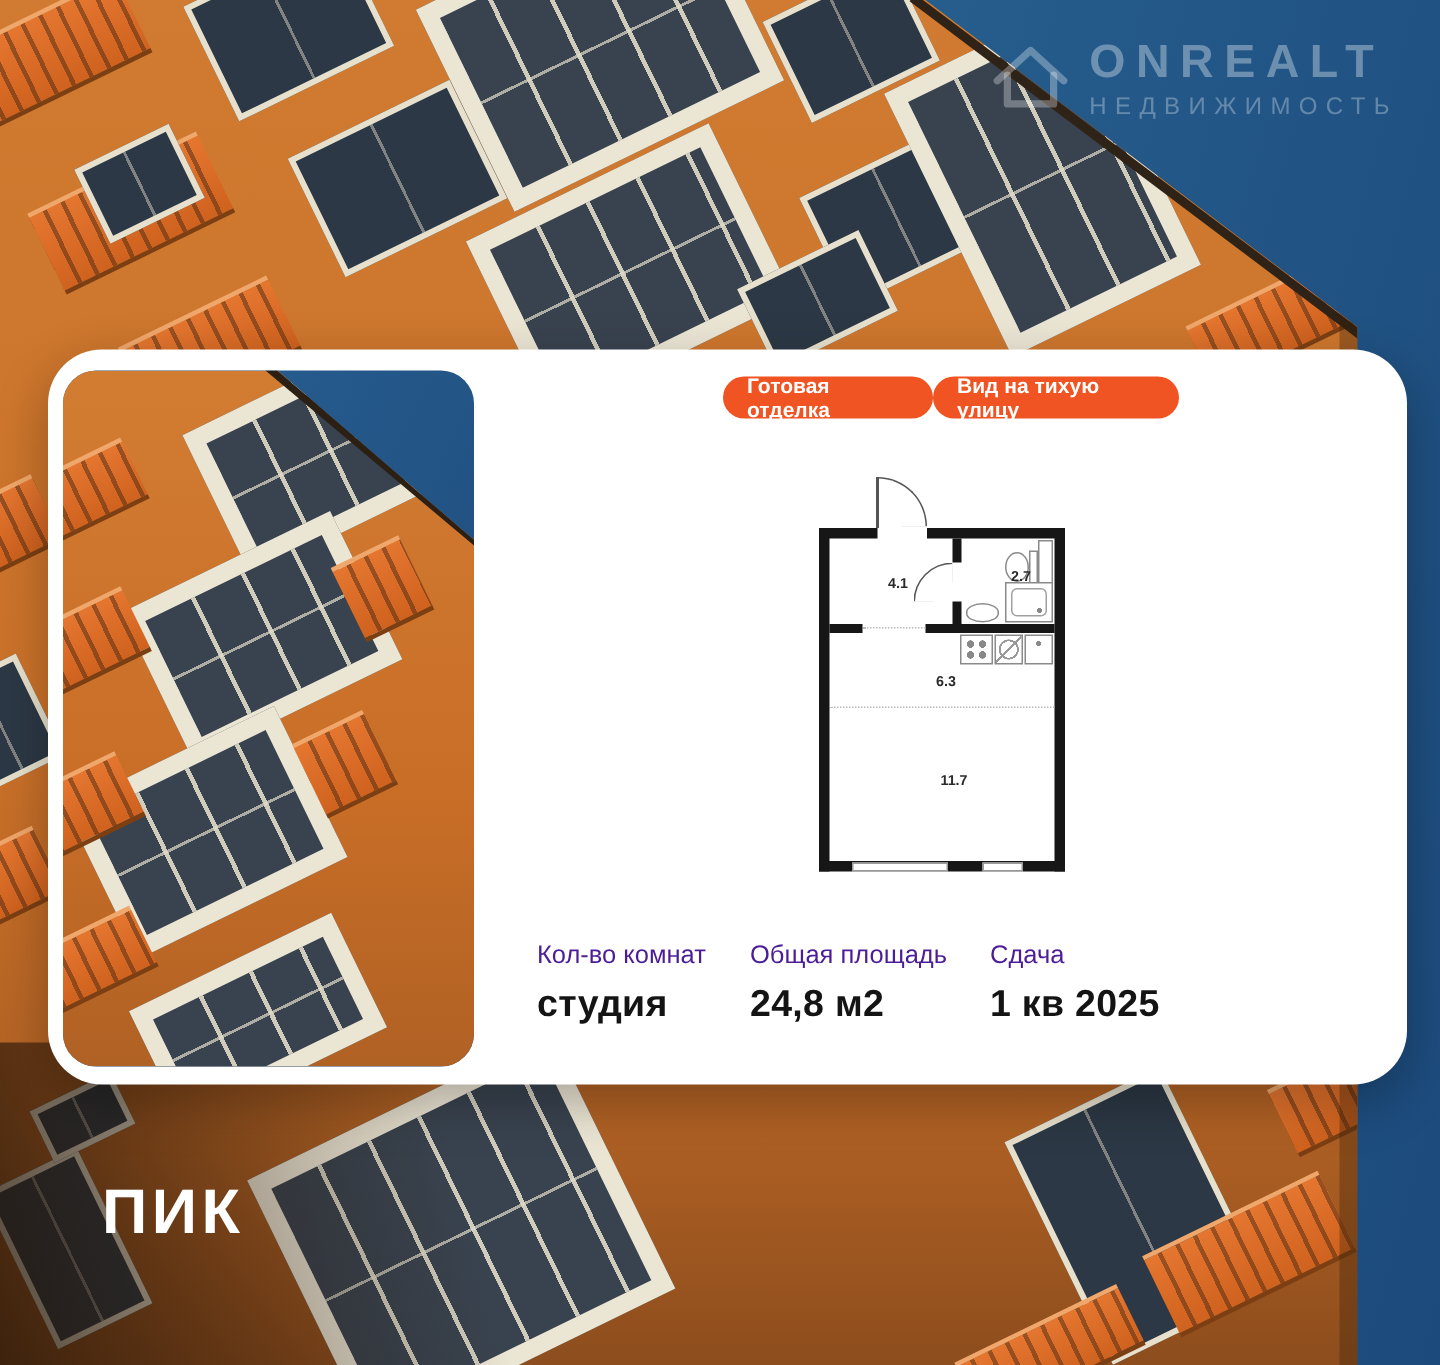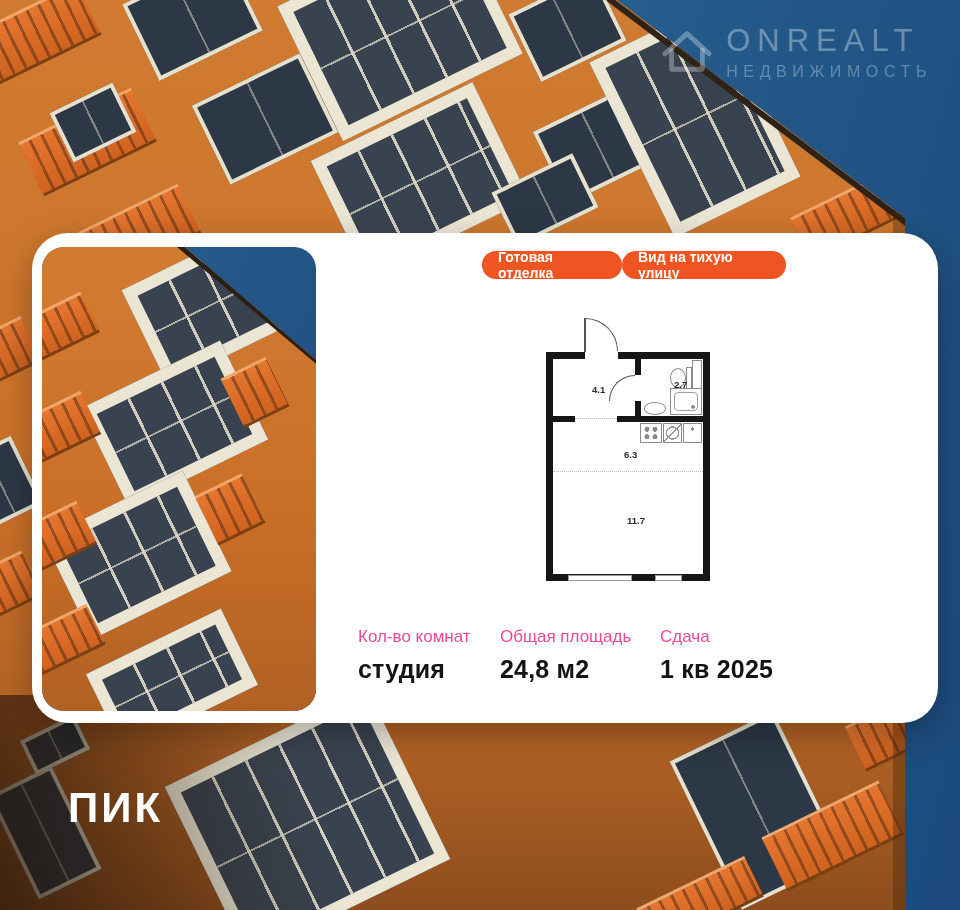--- a/index.html
+++ b/index.html
@@ -23,21 +23,21 @@
   #roofline{left:610px;top:-4px;width:380px;height:6px;background:#2f2317;transform:rotate(37deg);transform-origin:left top;}
   #edge-shadow{left:893px;top:205px;width:12px;height:705px;background:rgba(60,35,10,.35);}
   #bl-shadow{left:0;top:695px;width:430px;height:215px;background:linear-gradient(75deg,rgba(35,20,8,.75),rgba(35,20,8,0) 70%);}
   #camera{left:872px;top:146px;width:24px;height:14px;}
   #camera .stem{position:absolute;left:0;top:7px;width:15px;height:3px;background:#4a3a28;transform:rotate(-8deg);}
   #camera .head{position:absolute;left:13px;top:1px;width:9px;height:9px;border-radius:50%;background:#cfd6da;border:1.5px solid #2a2a2a;}
 
   
   #watermark{position:absolute;top:24px;right:28px;display:flex;align-items:flex-start;gap:10px;z-index:3;}
   #watermark .texts{text-align:left;}
-  #wm-brand{font-size:31px;font-weight:400;letter-spacing:7px;color:rgba(255,255,255,.34);line-height:1.1;}
+  #wm-brand{font-size:31px;font-weight:700;letter-spacing:7px;color:rgba(255,255,255,.34);line-height:1.1;}
   #wm-sub{font-size:16px;font-weight:400;letter-spacing:5.6px;color:rgba(255,255,255,.30);margin-top:5px;}
 
   
   #pik{position:absolute;left:68px;top:784px;font-size:42px;font-weight:900;letter-spacing:3px;color:#ffffff;z-index:5;}
 
   
   #card{position:absolute;left:32px;top:233px;width:906px;height:490px;background:#ffffff;border-radius:36px;
         box-shadow:0 12px 34px rgba(0,0,0,.28);z-index:10;}
 
   
@@ -75,21 +75,21 @@
      radial-gradient(circle at 50% 50%,transparent 0 5.4px,#999 5.4px 6.6px,transparent 6.8px),
      linear-gradient(135deg,transparent 46%,#999 46% 52%,transparent 52%);}
   #k-fridge{background-image:radial-gradient(circle at 50% 28%,#888 0 1.6px,transparent 1.8px);}
   #b-shower-inner{position:absolute;inset:3px;border:1px solid #a0a0a0;border-radius:4px;
      background-image:radial-gradient(circle at 82% 82%,#888 0 1.6px,transparent 1.8px);}
   #b-toilet-bowl{border-radius:50%;}
   #b-sink{border-radius:50% / 46%;}
 
   
   .stat{position:absolute;top:394px;width:150px;}
-  .stat .lbl{font-size:17px;color:#ec4899;line-height:1.2;}
+  .stat .lbl{font-size:17px;color:#4c1d95;line-height:1.2;}
   .stat .val{font-size:25px;font-weight:800;color:#141414;margin-top:8px;letter-spacing:.2px;}
   #stat-0{left:326px;}#stat-1{left:468px;}#stat-2{left:628px;}#stat-3{left:775px;}
 </style>
 </head>
 <body>
 
 <div id="stage">
 
   <div id="building">
     <div class="deco balc-o" style="left: -25px; top: 6px; width: 120px; height: 58px;"></div>

